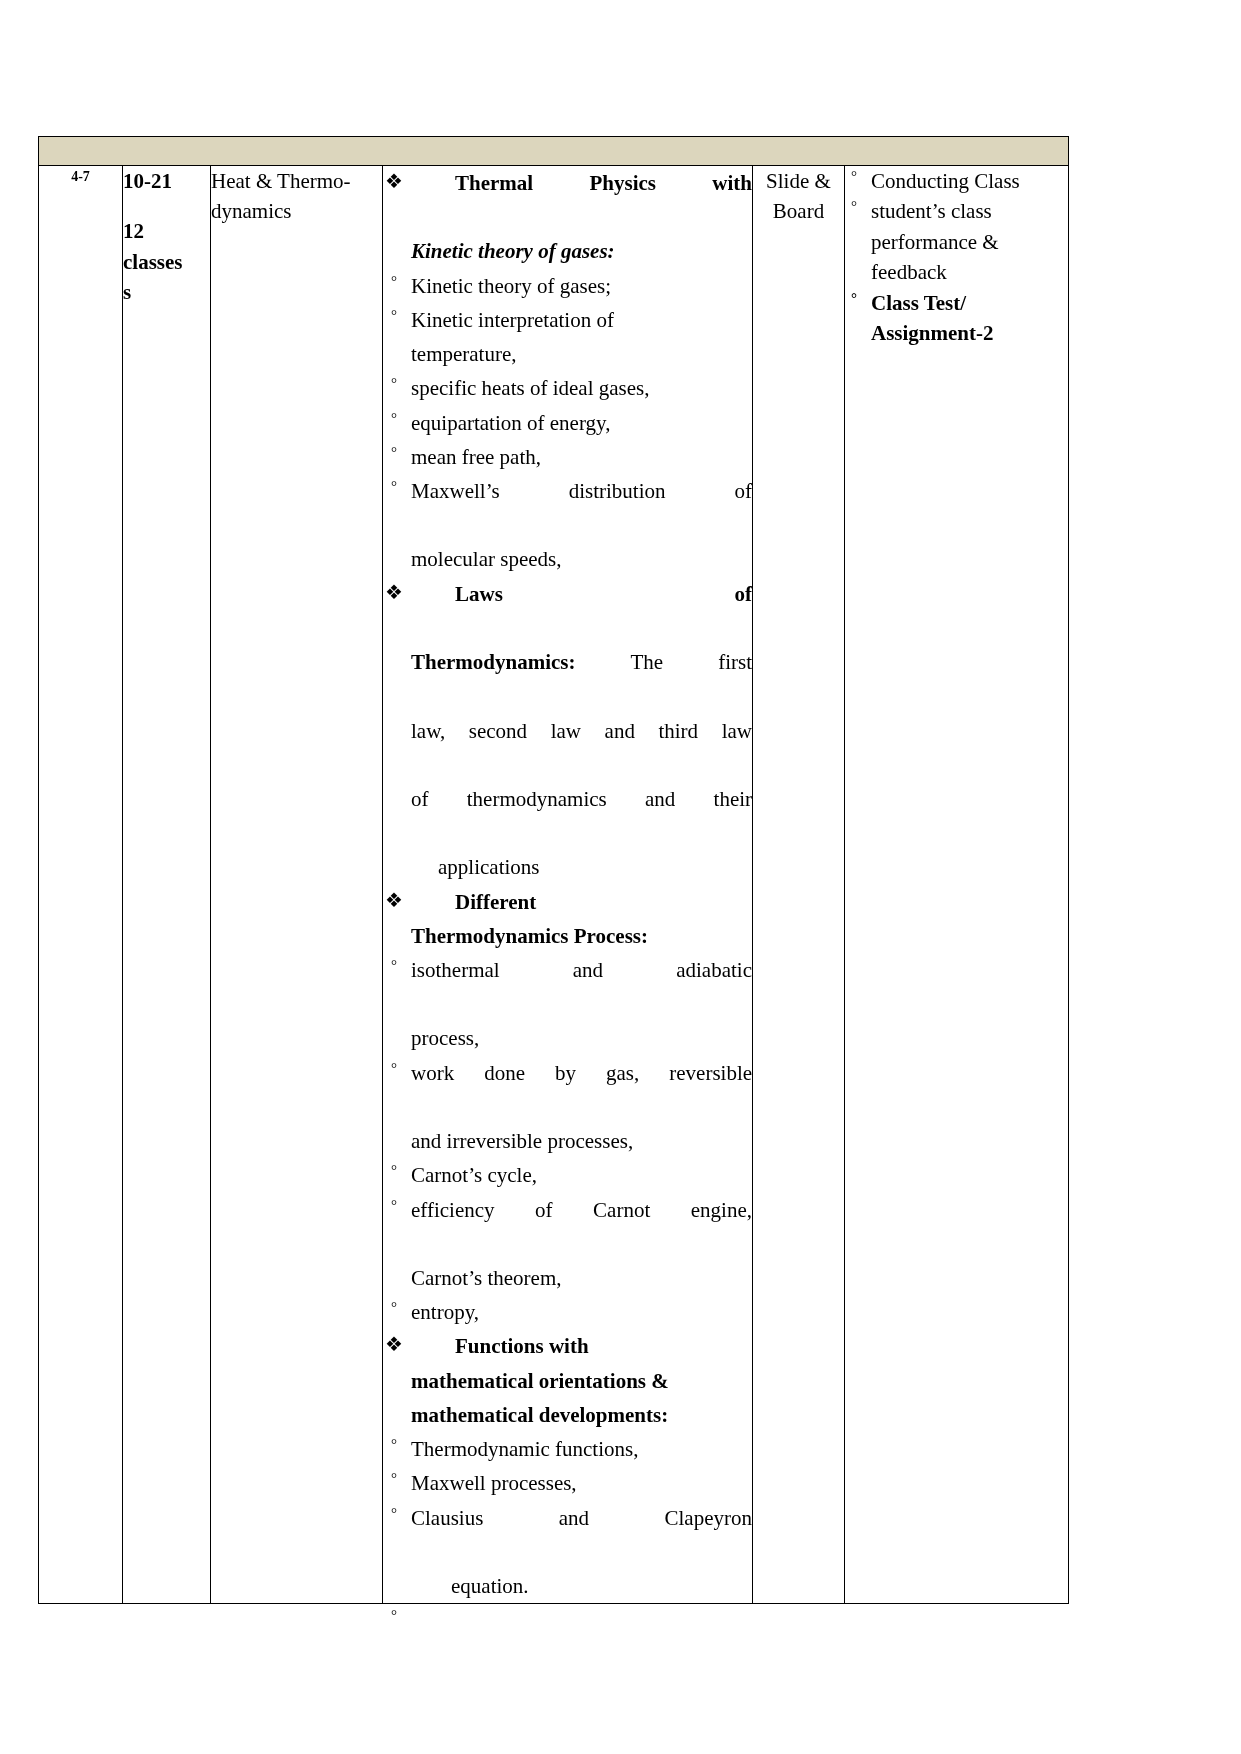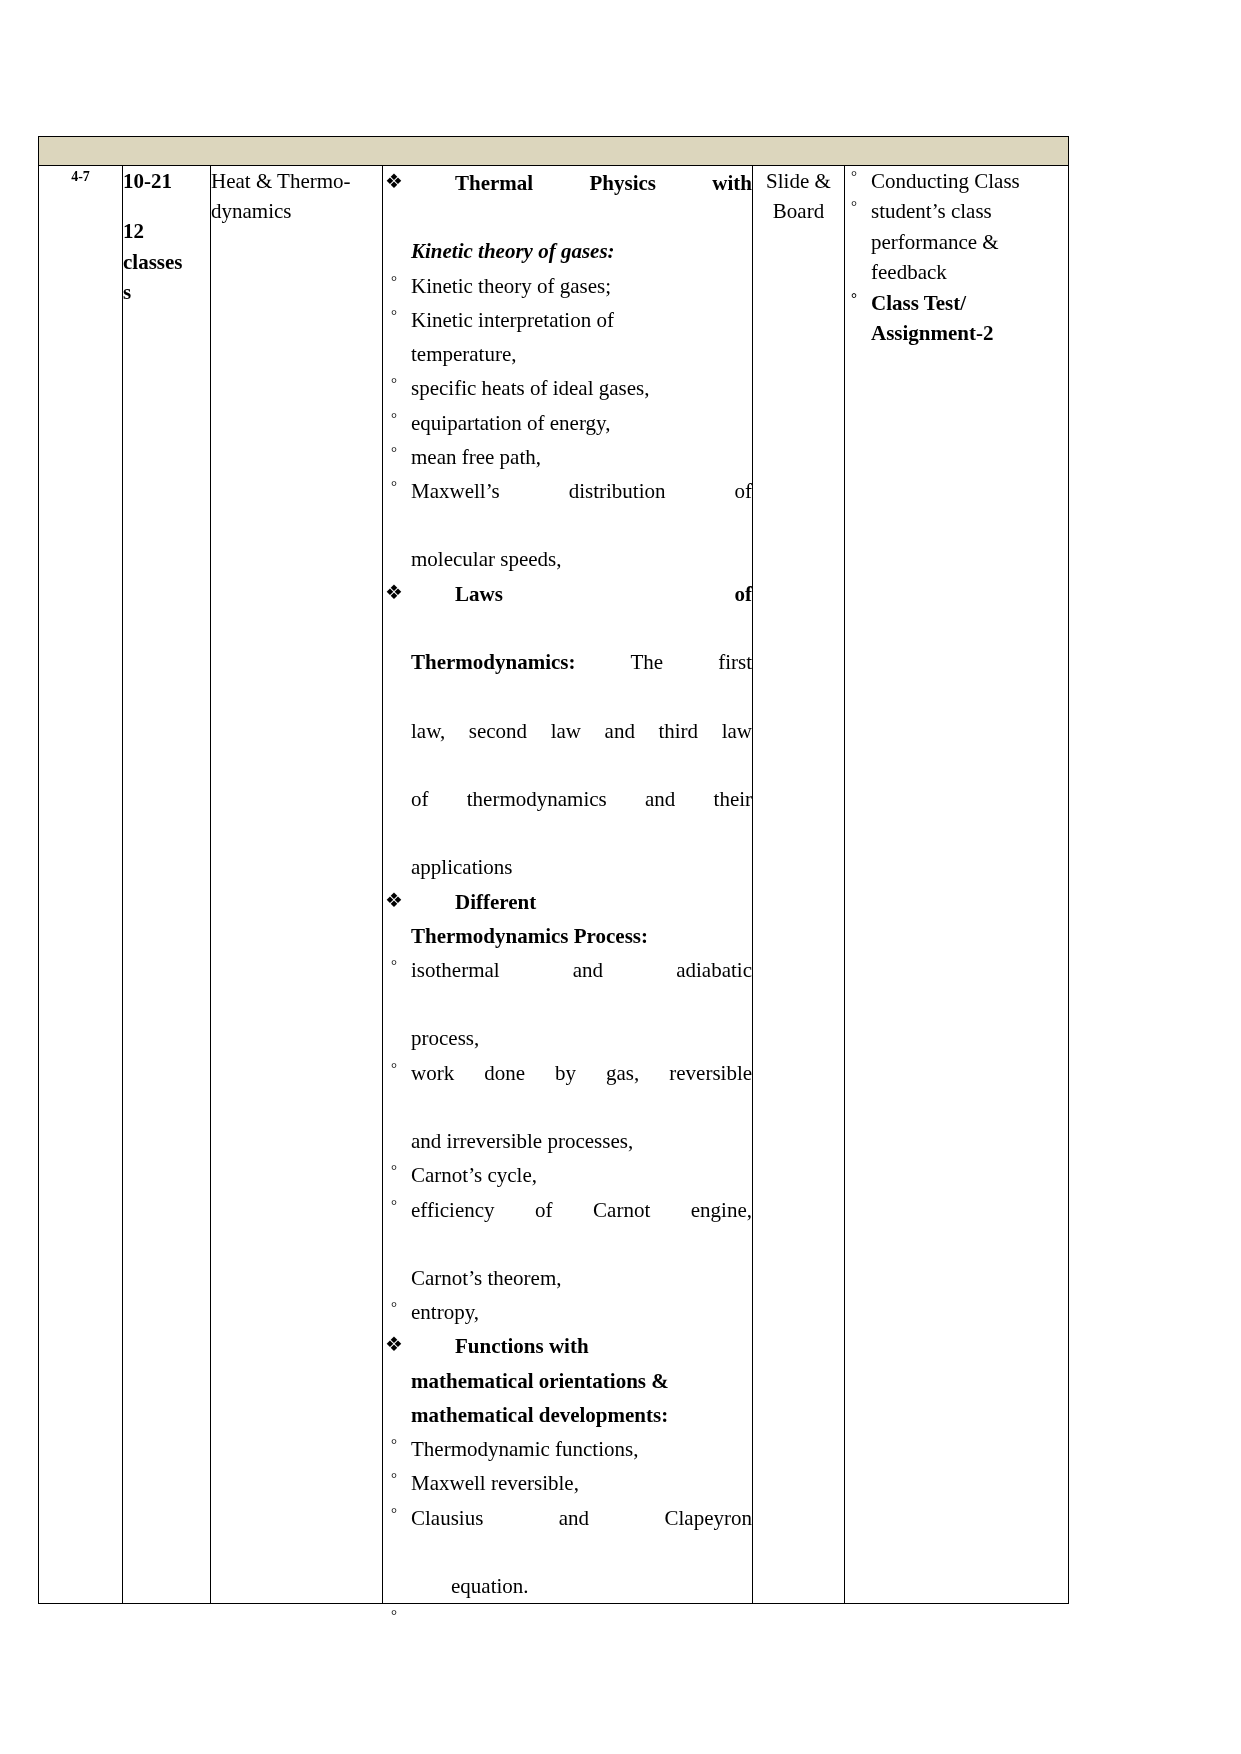--- a/index.html
+++ b/index.html
@@ -270,21 +270,21 @@
                   <span>and</span>
                   <span>third</span>
                   <span>law</span>
                 </span>
                 <span class="just-line" style="display:block;font-weight:normal;">
                   <span>of</span>
                   <span>thermodynamics</span>
                   <span>and</span>
                   <span>their</span>
                 </span>
-                <span style="display:block;font-weight:normal;">applications</span>
+                <span style="display:block;font-weight:normal;margin-left:27px;">applications</span>
               </li>
 
               <li class="heading">
                 <span class="bullet-diamond">❖</span>
                 <span style="display:block;">
                   <span class="spacer"></span><span>Different</span>
                 </span>
                 <span style="display:block;">Thermodynamics Process:</span>
               </li>
 
@@ -340,21 +340,21 @@
                 <span style="display:block;">mathematical developments:</span>
               </li>
 
               <li class="item">
                 <span class="bullet-ring">°</span>
                 <span>Thermodynamic functions,</span>
               </li>
 
               <li class="item">
                 <span class="bullet-ring">°</span>
-                <span>Maxwell reversible,</span>
+                <span>Maxwell processes,</span>
               </li>
 
               <li class="item">
                 <span class="bullet-ring">°</span>
                 <span class="just-line" style="display:block;">
                   <span>Clausius</span>
                   <span>and</span>
                   <span>Clapeyron</span>
                 </span>
                 <span style="display:block;margin-left:40px;">equation.</span>

